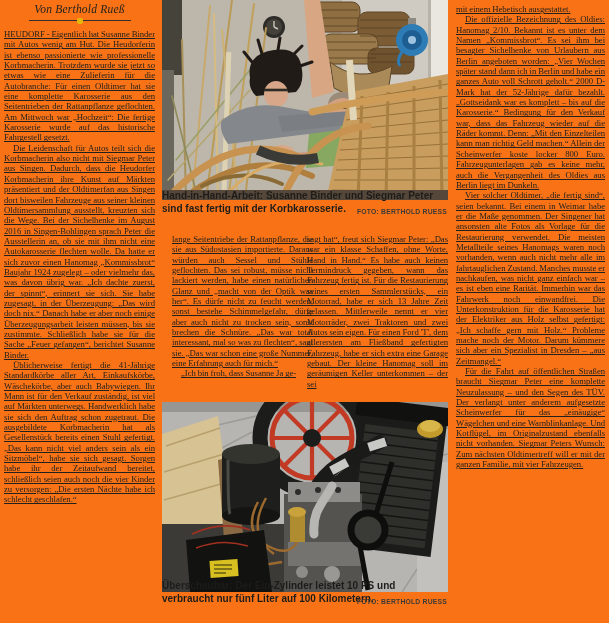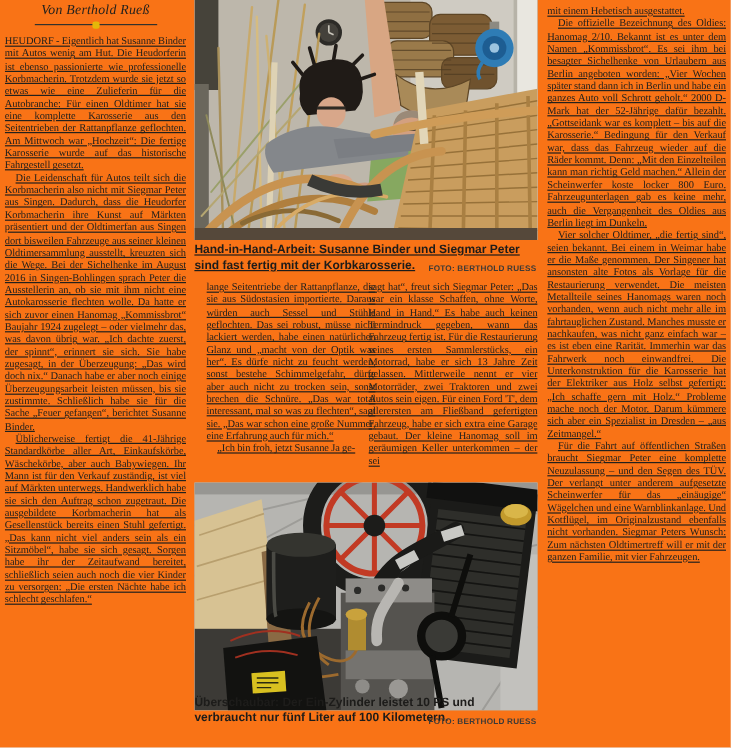--- a/index.html
+++ b/index.html
@@ -29,21 +29,21 @@
   .photo{position:absolute;left:162px;overflow:hidden;background:#b9b4a9;}
   #photo1{top:0;width:286px;height:200px;}
   #photo2{top:402px;width:286px;height:190px;}
   .photo svg{display:block;}
   
   .caption{
     position:absolute;left:162px;width:286px;
     font-family:"Liberation Sans",sans-serif;font-weight:bold;
     font-size:10px;line-height:12.6px;color:#1d1c1a;
   }
-  #caption1{top:203px;height:27px;text-decoration:underline;}
+  #caption1{top:190px;height:27px;}
   #caption2{top:580px;height:27px;}
   .credit{
     position:absolute;right:1px;bottom:1px;
     font-size:6.8px;font-weight:bold;color:#3c3a37;letter-spacing:.2px;line-height:8px;
   }
   
   .videobox{position:absolute;left:456px;top:561px;width:150px;height:60px;font-family:"Liberation Sans",sans-serif;}
   .videobox .bracket-v{position:absolute;left:0;top:6px;width:6px;height:43px;background:#a7a6a2;}
   .videobox .bracket-h{position:absolute;left:0;top:6px;width:42px;height:6px;background:#a7a6a2;}
   .videobox .vicon{position:absolute;left:10px;top:13px;width:38px;height:36px;background:#f2c407;}
@@ -64,21 +64,21 @@
     </div>
   </div>
 
   <div id="col1" class="textcol">
       <p lang="de">HEUDORF - Eigentlich hat Susanne Binder mit Autos wenig am Hut. Die Heudorferin ist ebenso passionierte wie professionelle Korbmacherin. Trotzdem wurde sie jetzt so etwas wie eine Zulieferin für die Autobranche: Für einen Oldtimer hat sie eine komplette Karosserie aus den Seitentrieben der Rattanpflanze geflochten. Am Mittwoch war „Hochzeit“: Die fertige Karosserie wurde auf das historische Fahrgestell gesetzt.</p>
       <p lang="de">Die Leidenschaft für Autos teilt sich die Korbmacherin also nicht mit Siegmar Peter aus Singen. Dadurch, dass die Heudorfer Korbmacherin ihre Kunst auf Märkten präsentiert und der Oldtimerfan aus Singen dort bisweilen Fahrzeuge aus seiner kleinen Oldtimersammlung ausstellt, kreuzten sich die Wege. Bei der Sichelhenke im August 2016 in Singen-Bohlingen sprach Peter die Ausstellerin an, ob sie mit ihm nicht eine Autokarosserie flechten wolle. Da hatte er sich zuvor einen Hanomag „Kommissbrot“ Baujahr 1924 zugelegt – oder vielmehr das, was davon übrig war. „Ich dachte zuerst, der spinnt“, erinnert sie sich. Sie habe zugesagt, in der Überzeugung: „Das wird doch nix.“ Danach habe er aber noch einige Überzeugungsarbeit leisten müssen, bis sie zustimmte. Schließlich habe sie für die Sache „Feuer gefangen“, berichtet Susanne Binder.</p>
       <p lang="de">Üblicherweise fertigt die 41-Jährige Standardkörbe aller Art, Einkaufskörbe, Wäschekörbe, aber auch Babywiegen. Ihr Mann ist für den Verkauf zuständig, ist viel auf Märkten unterwegs. Handwerklich habe sie sich den Auftrag schon zugetraut. Die ausgebildete Korbmacherin hat als Gesellenstück bereits einen Stuhl gefertigt. „Das kann nicht viel anders sein als ein Sitzmöbel“, habe sie sich gesagt. Sorgen habe ihr der Zeitaufwand bereitet, schließlich seien auch noch die vier Kinder zu versorgen: „Die ersten Nächte habe ich schlecht geschlafen.“</p>
     </div>
   <div id="col2" class="textcol">
       <p lang="de">lange Seitentriebe der Rattanpflanze, die sie aus Südostasien importierte. Daraus würden auch Sessel und Stühle geflochten. Das sei robust, müsse nicht lackiert werden, habe einen natürlichen Glanz und „macht von der Optik was her“. Es dürfe nicht zu feucht werden, sonst bestehe Schimmelgefahr, dürfe aber auch nicht zu trocken sein, sonst brechen die Schnüre. „Das war total interessant, mal so was zu flechten“, sagt sie. „Das war schon eine große Nummer, eine Erfahrung auch für mich.“</p>
-      <p lang="de">„Ich bin froh, jetzt Susanne Ja ge-</p>
+      <p lang="de">„Ich bin froh, dass Susanne Ja ge-</p>
     </div>
   <div id="col3" class="textcol">
       <p lang="de">sagt hat“, freut sich Siegmar Peter: „Das war ein klasse Schaffen, ohne Worte, Hand in Hand.“ Es habe auch keinen Termindruck gegeben, wann das Fahrzeug fertig ist. Für die Restaurierung seines ersten Sammlerstücks, ein Motorrad, habe er sich 13 Jahre Zeit gelassen. Mittlerweile nennt er vier Motorräder, zwei Traktoren und zwei Autos sein eigen. Für einen Ford 'T', dem allerersten am Fließband gefertigten Fahrzeug, habe er sich extra eine Garage gebaut. Der kleine Hanomag soll im geräumigen Keller unterkommen – der sei</p>
     </div>
   <div id="col4" class="textcol">
       <p lang="de">mit einem Hebetisch ausgestattet.</p>
       <p lang="de">Die offizielle Bezeichnung des Oldies: Hanomag 2/10. Bekannt ist es unter dem Namen „Kommissbrot“. Es sei ihm bei besagter Sichelhenke von Urlaubern aus Berlin angeboten worden: „Vier Wochen später stand dann ich in Berlin und habe ein ganzes Auto voll Schrott geholt.“ 2000 D-Mark hat der 52-Jährige dafür bezahlt. „Gottseidank war es komplett – bis auf die Karosserie.“ Bedingung für den Verkauf war, dass das Fahrzeug wieder auf die Räder kommt. Denn: „Mit den Einzelteilen kann man richtig Geld machen.“ Allein der Scheinwerfer koste locker 800 Euro. Fahrzeugunterlagen gab es keine mehr, auch die Vergangenheit des Oldies aus Berlin liegt im Dunkeln.</p>
       <p lang="de">Vier solcher Oldtimer, „die fertig sind“, seien bekannt. Bei einem in Weimar habe er die Maße genommen. Der Singener hat ansonsten alte Fotos als Vorlage für die Restaurierung verwendet. Die meisten Metallteile seines Hanomags waren noch vorhanden, wenn auch nicht mehr alle im fahrtauglichen Zustand. Manches musste er nachkaufen, was nicht ganz einfach war – es ist eben eine Rarität. Immerhin war das Fahrwerk noch einwandfrei. Die Unterkonstruktion für die Karosserie hat der Elektriker aus Holz selbst gefertigt: „Ich schaffe gern mit Holz.“ Probleme mache noch der Motor. Darum kümmere sich aber ein Spezialist in Dresden – „aus Zeitmangel.“</p>
       <p lang="de">Für die Fahrt auf öffentlichen Straßen braucht Siegmar Peter eine komplette Neuzulassung – und den Segen des TÜV. Der verlangt unter anderem aufgesetzte Scheinwerfer für das „einäugige“ Wägelchen und eine Warnblinkanlage. Und Kotflügel, im Originalzustand ebenfalls nicht vorhanden. Siegmar Peters Wunsch: Zum nächsten Oldtimertreff will er mit der ganzen Familie, mit vier Fahrzeugen.</p>
     </div>

